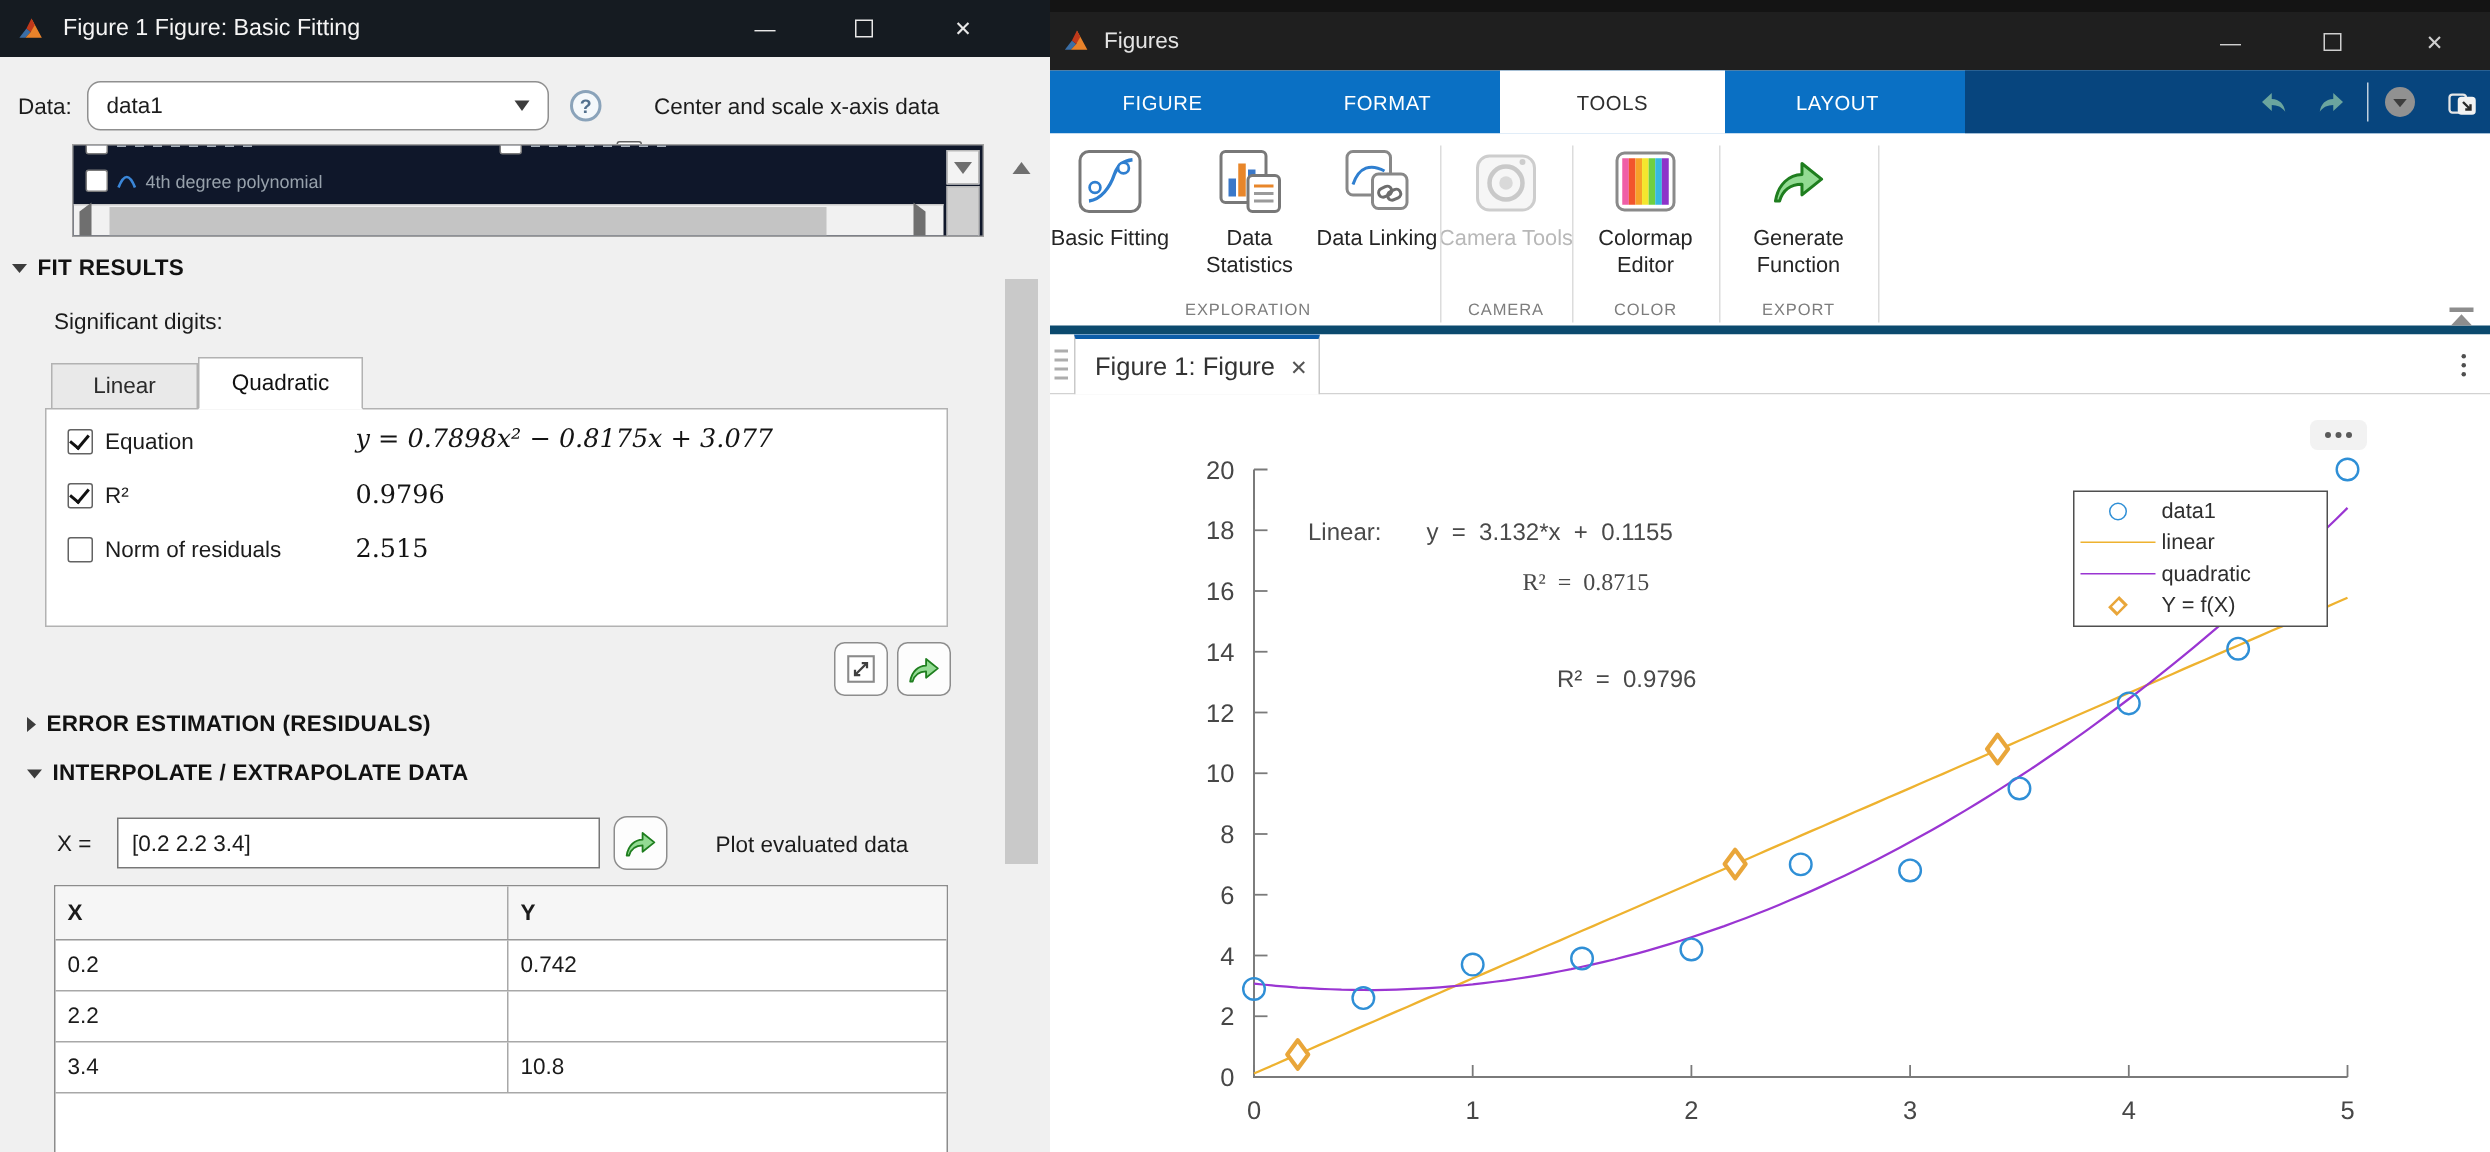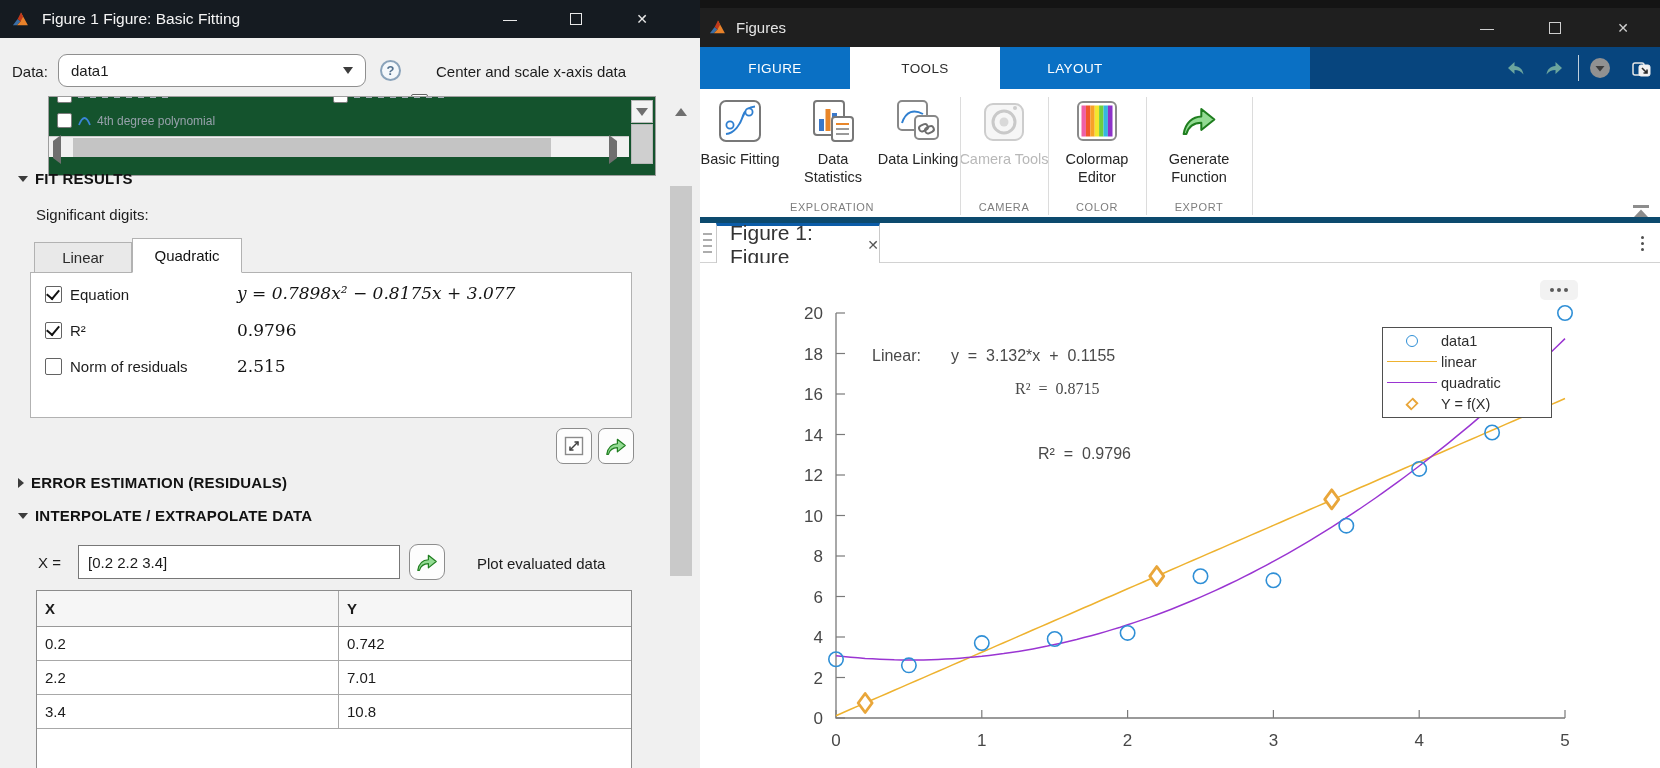--- a/index.html
+++ b/index.html
@@ -15,21 +15,21 @@
   .tb-btn { position:absolute; top:0; width:46px; height:38px; display:flex; align-items:center; justify-content:center; color:#e8e8e8; font-size:14px; }
   .logo { width:19px; height:19px; margin-left:11px; }
 
   .lbl { font-size:15px; color:#1c1c1c; }
   .combo { background:#fff; border:1px solid #8f8f8f; border-radius:9px; display:flex; align-items:center; font-size:15px; color:#1c1c1c; padding:0 12px; position:relative; }
   .combo .caret { position:absolute; right:12px; width:0; height:0; border-left:5.5px solid transparent; border-right:5.5px solid transparent; border-top:7px solid #3c3c3c; }
   .helpq { width:21px; height:21px; border-radius:50%; border:2px solid #8aa3ba; background:#f4f8fb; color:#53718e; font-size:13px; font-weight:bold; display:flex; align-items:center; justify-content:center; }
   .cb { width:17px; height:17px; background:#fff; border:1.5px solid #636363; border-radius:2px; position:relative; }
   .cb.on::after { content:""; position:absolute; left:3px; top:0px; width:6px; height:10px; border-right:2.6px solid #111; border-bottom:2.6px solid #111; transform:rotate(40deg); }
 
-  .listbox { left:48px; top:96px; width:608px; height:80px; background:#14532d; border:1px solid #9e9e9e; overflow:hidden; }
+  .listbox { left:48px; top:96px; width:608px; height:62px; background:#0f172a; border:1px solid #9e9e9e; overflow:hidden; }
   .lrow { position:absolute; display:flex; align-items:center; gap:6px; }
   .cb-s { width:15px; height:15px; background:#fff; border:1.5px solid #7b7b7b; border-radius:2px; flex:none; }
   .faint { font-size:12px; color:#97a1ab; }
   .smudge { display:inline-block; width:90px; height:4px; background:repeating-linear-gradient(90deg,#aab3bd 0 6px,transparent 6px 12px); }
   .vsb-btn { position:absolute; left:582px; top:3px; width:22px; height:23px; border:1px solid #b9b9b9; background:#f3f3f3; display:flex; align-items:center; justify-content:center; }
   .vsb-thumb { position:absolute; left:582px; top:27px; width:22px; height:40px; background:#cfcfcf; border:1px solid #b9b9b9; }
   .hsb { position:absolute; left:0px; top:39px; width:580px; height:21px; background:#f1f1f1; border-top:1px solid #c9c9c9; }
   .hsb-thumb { position:absolute; left:24px; top:1px; width:478px; height:19px; background:#c4c4c4; }
   .arrow-l { width:0;height:0;border-top:6px solid transparent;border-bottom:6px solid transparent;border-right:8px solid #6f6f6f; }
   .arrow-r { width:0;height:0;border-top:6px solid transparent;border-bottom:6px solid transparent;border-left:8px solid #6f6f6f; }
@@ -81,21 +81,21 @@
   .rb-icon { width:46px; height:46px; display:flex; align-items:center; justify-content:center; }
   .rb-label { margin-top:6px; font-size:14.5px; color:#252525; text-align:center; line-height:18px; width:92px; }
   .rb-btn.disabled .rb-label { color:#b8b8b8; }
   .rb-sec { position:absolute; top:112px; font-size:11px; color:#7d7d7d; letter-spacing:.6px; text-align:center; }
   .collapse-btn { position:absolute; left:930px; top:114px; width:22px; height:16px; }
 
   .figtabbar { left:0; top:215px; width:960px; height:40px; background:#fff; border-bottom:1px solid #d2d2d2; }
   .dragdots { position:absolute; left:3px; top:10px; width:9px; height:20px; display:flex; flex-direction:column; justify-content:space-between; }
   .dragdots i { display:block; height:2px; background:#adadad; }
   .figtab { position:absolute; left:16px; top:0; width:164px; height:40px; background:#fff; border-left:1px solid #c9c9c9; border-right:1px solid #c9c9c9; border-top:3px solid #0b5ca8; display:flex; align-items:center; }
-  .figtab-label { font-size:21px; color:#333; margin-left:13px; }
+  .figtab-label { font-size:17px; color:#333; margin-left:13px; }
   .figtab-x { margin-left:10px; color:#555; font-size:14px; }
   .kebab { position:absolute; left:932px; top:6px; width:20px; height:28px; display:flex; flex-direction:column; align-items:center; justify-content:center; gap:3px; }
   .kebab i { width:3px; height:3px; border-radius:50%; background:#4f4f4f; }
 
   .canvas { left:0; top:255px; width:960px; height:505px; background:#fff; }
   .tick { font-family:"Liberation Sans",sans-serif; font-size:17px; fill:#474747; }
   .dotsbtn { position:absolute; left:840px; top:17px; width:38px; height:20px; background:#f2f2f2; border-radius:5px; display:flex; align-items:center; justify-content:center; gap:3px; }
   .dotsbtn i { width:4px; height:4px; border-radius:50%; background:#5a5a5a; }
 
   .legend { position:absolute; left:682px; top:64px; width:170px; height:91px; background:#fff; border:1px solid #4f4f4f; padding-top:2px; }
@@ -167,21 +167,21 @@
           <span class="arrow-d"></span>
         </div>
       <div class="vsb-thumb"></div>
       <div class="hsb">
         <span class="abs" style="left:4px; top:4px;"><span class="arrow-l"></span></span>
         <div class="hsb-thumb"></div>
         <span class="abs" style="left:560px; top:4px;"><span class="arrow-r"></span></span>
       </div>
     </div>
 
-    <div class="abs sec-head" style="left:18px; top:170px;justify-content:center;">
+    <div class="abs sec-head" style="left:8px; top:170px;justify-content:center;">
       <span class="tri-down"></span>
       <span>FIT RESULTS</span>
     </div>
     <span class="abs lbl" style="left:36px; top:206px;">Significant digits:</span>
     <div class="abs combo" style="left:176px; top:198px; width:66px; height:31px; border-radius:8px;">
       <span>4</span>
       <span class="caret" style="right:10px;"></span>
     </div>
 
     <div class="ltab" style="left:34px; top:242px; width:98px; height:31px;">
@@ -246,21 +246,20 @@
       <div class="t-head">
         <div class="t-cell t-c1">X</div>
         <div class="t-cell t-c2">Y</div>
       </div>
       <div class="t-row">
         <div class="t-cell t-c1">0.2</div>
         <div class="t-cell t-c2">0.742</div>
       </div>
       <div class="t-row">
         <div class="t-cell t-c1">2.2</div>
-        <div class="t-cell t-c2">7.01</div>
       </div>
       <div class="t-row">
         <div class="t-cell t-c1">3.4</div>
         <div class="t-cell t-c2">10.8</div>
       </div>
     </div>
 
     <div class="abs wsb">
       <div class="wsb-up">
           <span class="arrow-u"></span>
@@ -282,20 +281,23 @@
       <div class="rw-tbbtn" style="left:832px;">
           <span style="display:block;width:12px;height:12px;border:1.4px solid #cfcfcf;"></span>
         </div>
       <div class="rw-tbbtn" style="left:900px;">✕</div>
     </div>
 
     <div class="abs tabstrip">
       <div class="tabstrip-dark"></div>
       <div class="rtab">
           <span>FIGURE</span>
+        </div>
+      <div class="rtab">
+          <span>FORMAT</span>
         </div>
       <div class="rtab active">
           <span>TOOLS</span>
         </div>
       <div class="rtab">
           <span>LAYOUT</span>
         </div>
 
       <div class="qat" style="left:800px; width:32px;">
         <svg width="24" height="20" viewBox="0 0 19 20">

